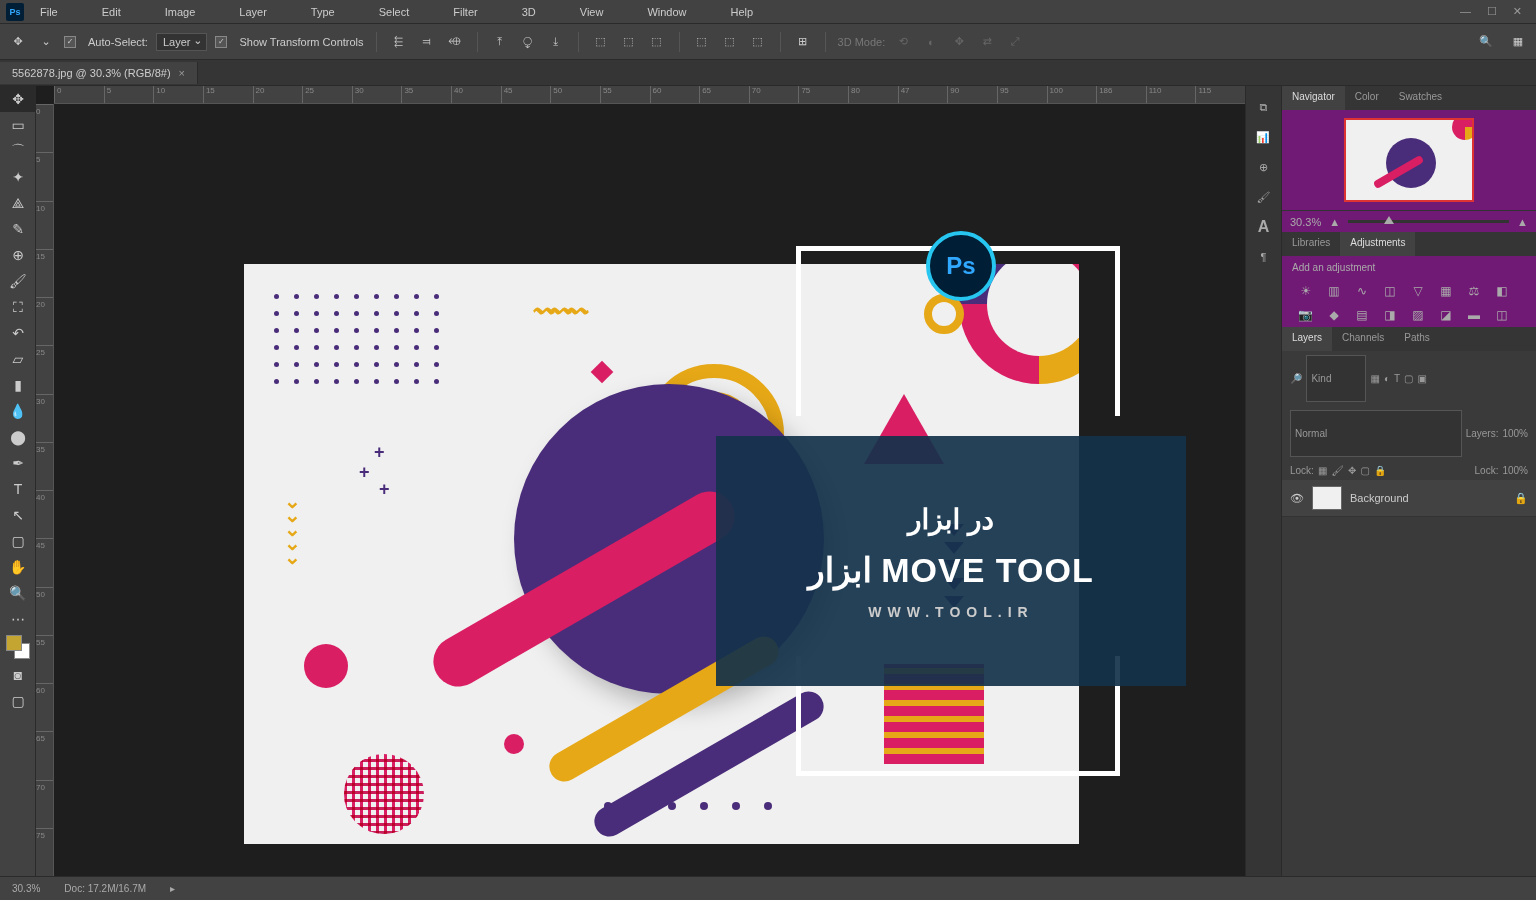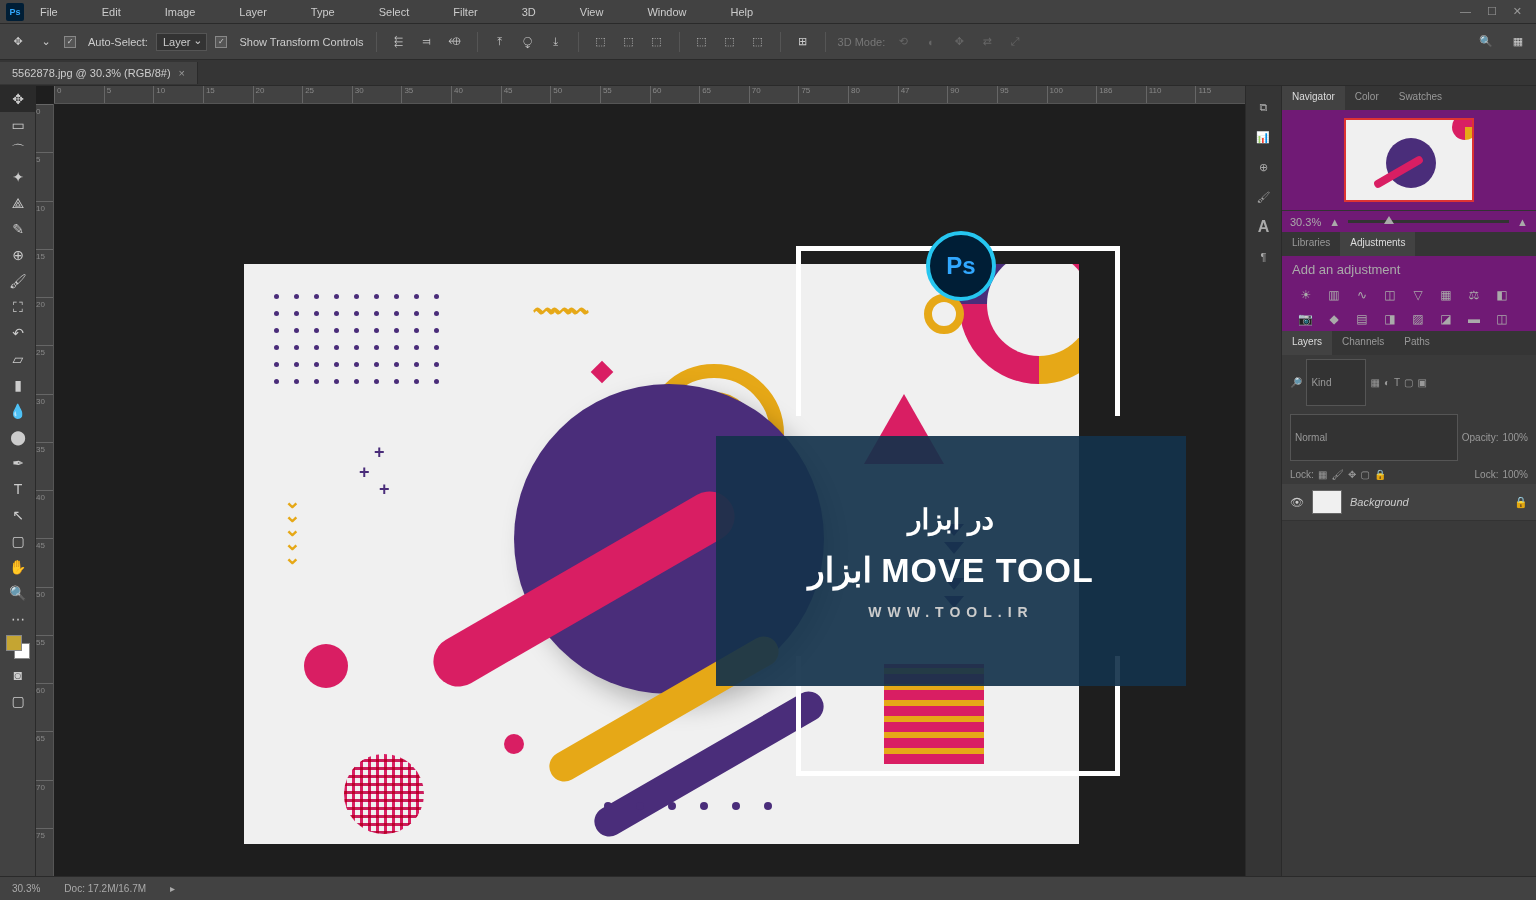--- a/index.html
+++ b/index.html
@@ -45,29 +45,29 @@
 .rs-ico{height:30px;display:flex;align-items:center;justify-content:center;color:#aaa;cursor:pointer}
 .panels{width:255px;background:#701a75;display:flex;flex-direction:column;border-left:1px solid #2a2a2a}
 .panel-tabs{display:flex;background:#353535;height:24px}
 .ptab{padding:5px 10px;color:#999;cursor:pointer;font-size:10px}
 .ptab.active{background:#424242;color:#ddd}
 .nav-prev{height:100px;display:flex;align-items:center;justify-content:center;padding:6px}
 .nav-img{width:130px;height:84px;background:#f0f0f0;border:2px solid #d33;position:relative;overflow:hidden}
 .nav-slider{height:22px;display:flex;align-items:center;padding:0 8px;gap:8px;border-top:1px solid #333;color:#aaa}
 .nav-slider .track{flex:1;height:3px;background:#333;position:relative}
 .nav-slider .thumb{position:absolute;left:22%;top:-4px;width:0;height:0;border-left:5px solid transparent;border-right:5px solid transparent;border-bottom:8px solid #aaa}
-.adj-label{padding:6px 10px;font-size:13px;color:#aaa}
+.adj-label{padding:6px 10px;font-size:10px;color:#aaa}
 .adj-icons{display:flex;flex-wrap:wrap;gap:8px;padding:4px 14px;color:#aaa}
 .adj-icons span{width:20px;height:16px;display:flex;align-items:center;justify-content:center;font-size:12px;cursor:pointer}
 .layers-body{flex:1;background:#3a3a3a;display:flex;flex-direction:column}
 .layer-ctrl{display:flex;align-items:center;gap:4px;padding:4px 8px;color:#999;font-size:10px}
 .layer-ctrl .sel2{flex:0 0 60px;background:#333;border:1px solid #555;padding:17px 4px}
 .layer-row{display:flex;align-items:center;padding:6px 8px;gap:8px;background:#424242;border-bottom:1px solid #333}
 .layer-thumb{width:30px;height:24px;background:#f0f0f0;border:1px solid #666}
-.layer-name{font-style:italic;color:#ccc}
+.layer-name{color:#ccc}
 .lock-ico{margin-left:auto;color:#999}
 .status{position:absolute;bottom:0;left:0;right:0;height:24px;background:#424242;display:flex;align-items:center;padding:0 12px;gap:24px;font-size:10px;color:#aaa;border-top:1px solid #2a2a2a}
 
 .big-c{position:absolute;width:310px;height:310px;border-radius:50%;background:#4a2d7a;top:120px;left:270px;box-shadow:12px 12px 25px rgba(0,0,0,0.25)}
 .dots{position:absolute;top:30px;left:30px;display:grid;grid-template-columns:repeat(9,10px);gap:12px 10px}
 .dots i{width:5px;height:5px;border-radius:50%;background:#4a2d7a}
 .zig{position:absolute;top:30px;left:290px;font-size:20px;color:#e6a817;letter-spacing:-3px;font-weight:bold}
 .diam{position:absolute;width:16px;height:16px;background:#d91e63;transform:rotate(45deg)}
 .pill1{position:absolute;width:340px;height:50px;border-radius:25px;background:#d91e63;top:300px;left:170px;transform:rotate(-30deg)}
 .pill2{position:absolute;width:260px;height:30px;border-radius:15px;background:#e6a817;top:430px;left:290px;transform:rotate(-30deg)}
@@ -409,21 +409,21 @@
         <span>🔎</span>
         <span class="sel2">Kind</span>
         <span>▦</span>
         <span>◐</span>
         <span>T</span>
         <span>▢</span>
         <span>▣</span>
       </div>
       <div class="layer-ctrl">
         <span class="sel2" style="flex:1">Normal</span>
-        <span>Opacity:</span>
+        <span>Layers:</span>
         <span>100%</span>
       </div>
       <div class="layer-ctrl">
         <span>Lock:</span>
         <span>▦</span>
         <span>🖌</span>
         <span>✥</span>
         <span>▢</span>
         <span>🔒</span>
         <span style="margin-left:auto">Lock:</span>

